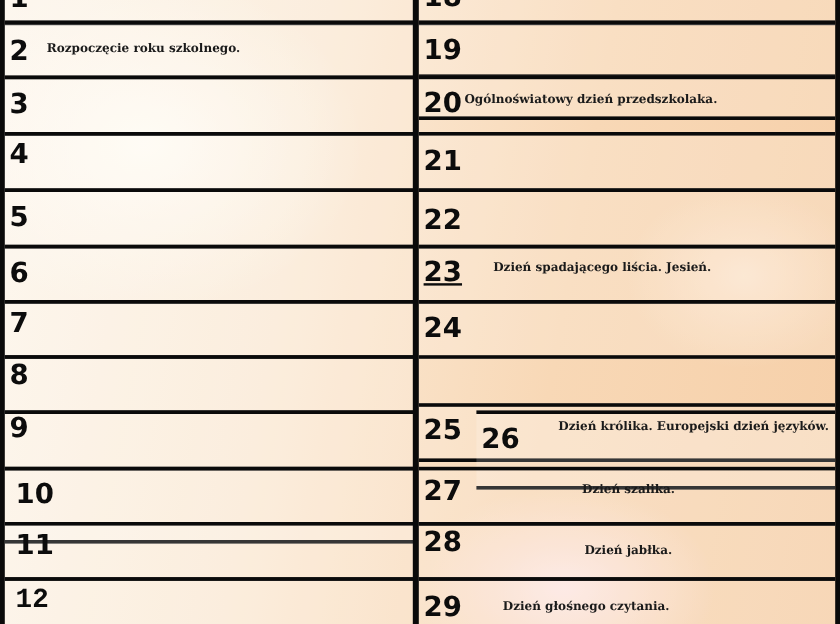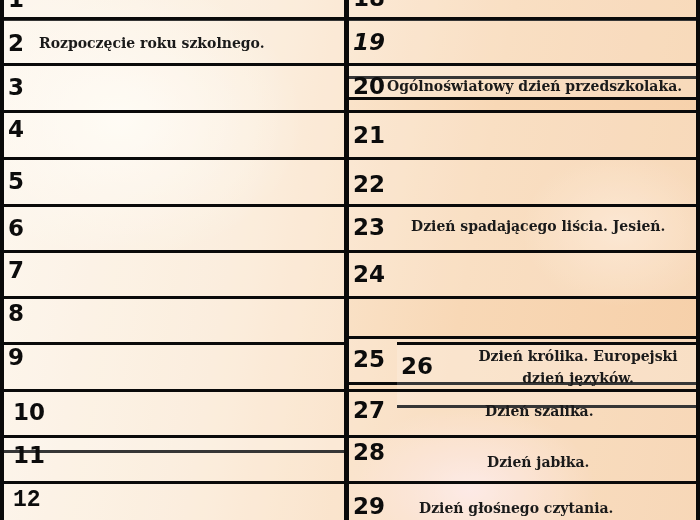--- a/index.html
+++ b/index.html
@@ -32,21 +32,21 @@
   .divider-mid { position:absolute; left:344px; top:0; width:5px; height:520px; background:#0a0a0a; }
   .divider-right { position:absolute; left:696px; top:0; width:4px; height:520px; background:#0a0a0a; }
   .num {
     position:absolute; left:4px;
     font-family:"DejaVu Sans", sans-serif; font-weight:bold;
     font-size:23px; color:#0c0c0c; line-height:1;
   }
   .txt {
     position:absolute;
     font-family:"DejaVu Serif", serif; font-weight:bold;
-    font-size:14px; color:#1a1a1a; line-height:1.35;
+    font-size:10px; color:#1a1a1a; line-height:1.35;
     white-space:nowrap;
   }
   .txt.center { text-align:center; white-space:normal; }
 </style>
 </head>
 <body>
 
 <div class="bg"></div>
 
 <div class="col left">
@@ -86,35 +86,35 @@
   </div>
   <div class="row" style="top:481px;height:60px;">
     <span class="num" style="left:9px;top:5px;font-family:Liberation Mono, monospace;">12</span>
   </div>
 </div>
 
 <div class="col right">
   <div class="row" style="top:-20px;height:41px;">
     <span class="num" style="top:4px;">18</span>
   </div>
-  <div class="row" style="top:17px;height:62px;font-style:italic;">
+  <div class="row" style="top:17px;height:48px;">
     <span class="num" style="top:11px;">19</span>
   </div>
   <div class="row" style="top:63px;height:37px;text-align:center;">
     <span class="num" style="top:9px;">20</span>
     <span class="txt" style="left:38px;top:11px;">Ogólnoświatowy dzień przedszkolaka.</span>
   </div>
   <div class="row" style="top:110px;height:50px;">
     <span class="num" style="top:11px;">21</span>
   </div>
   <div class="row" style="top:157px;height:50px;">
     <span class="num" style="top:13px;">22</span>
   </div>
   <div class="row" style="top:204px;height:49px;">
-    <span class="num" style="top:9px;">23</span>
+    <span class="num" style="top:9px;text-decoration:underline;">23</span>
     <span class="txt" style="left:62px;top:10px;">Dzień spadającego liścia. Jesień.</span>
   </div>
   <div class="row" style="top:250px;height:49px;">
     <span class="num" style="top:10px;">24</span>
   </div>
   <div class="row" style="top:296px;height:49px;margin-top:40px;">
     <span class="num" style="top:9px;">25</span>
   </div>
   <div class="row" style="top:342px;height:66px;margin-left:48px;">
     <span class="num" style="top:10px;">26</span>

